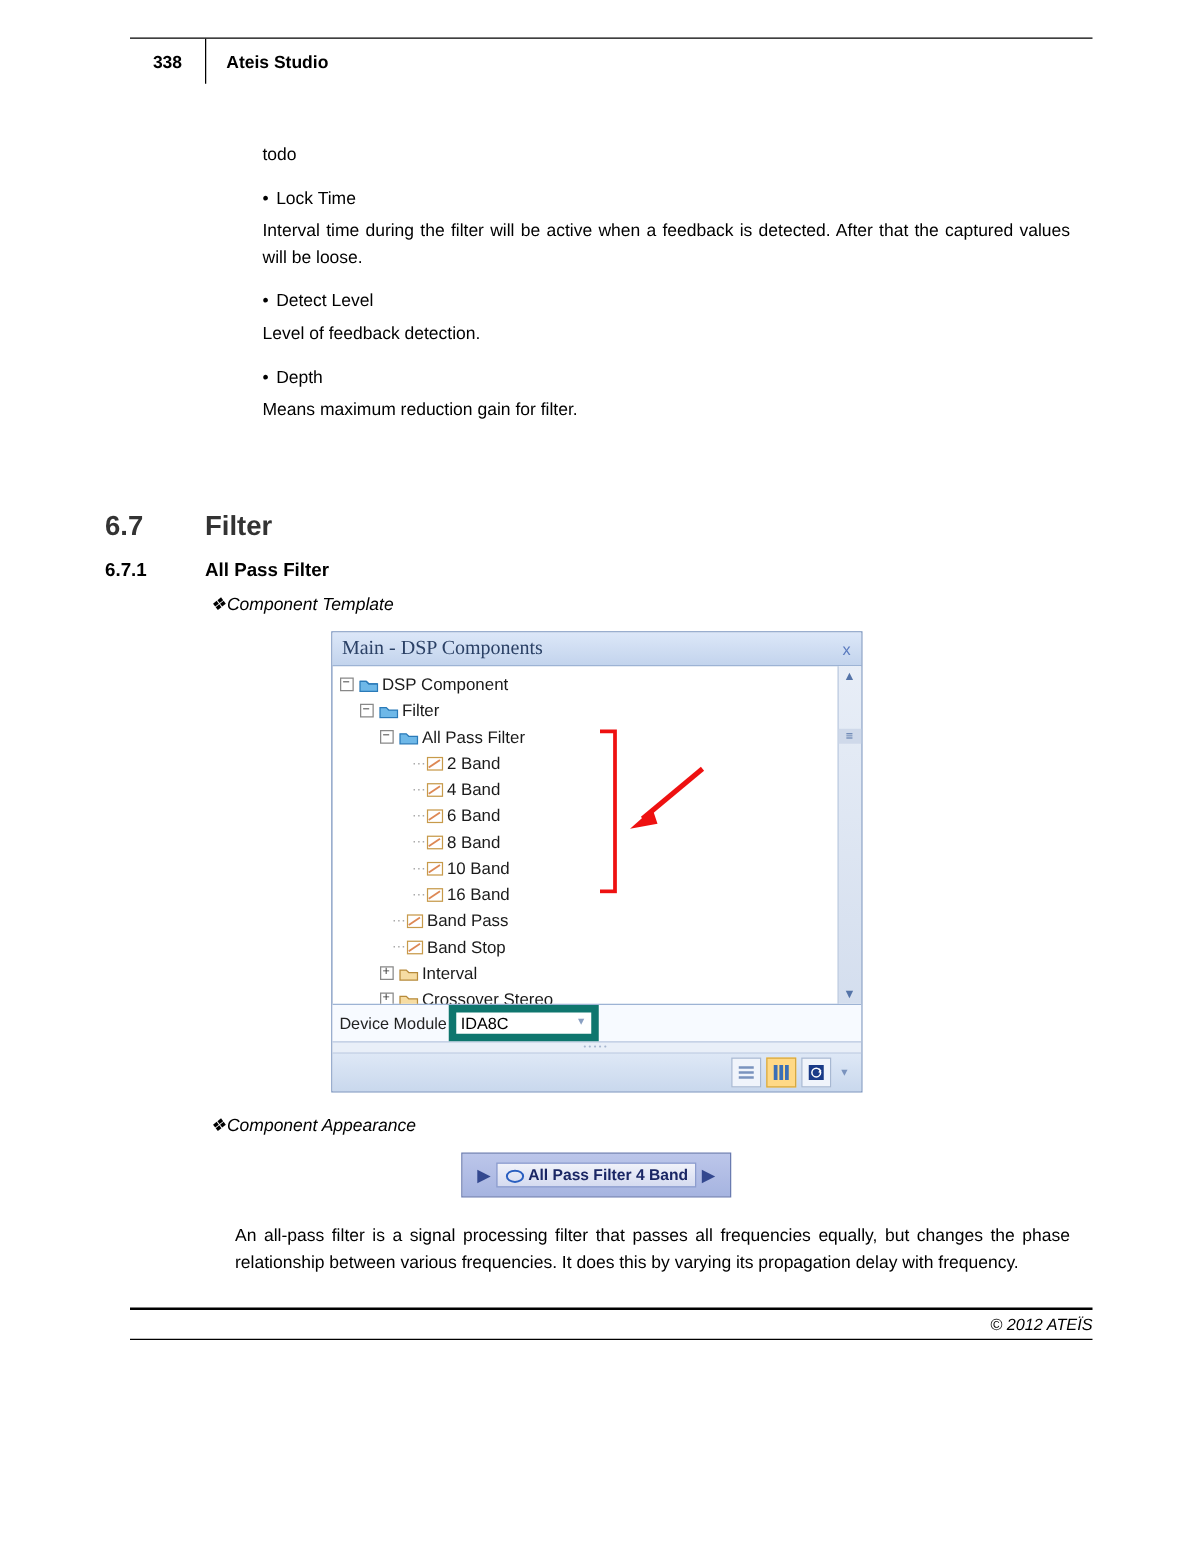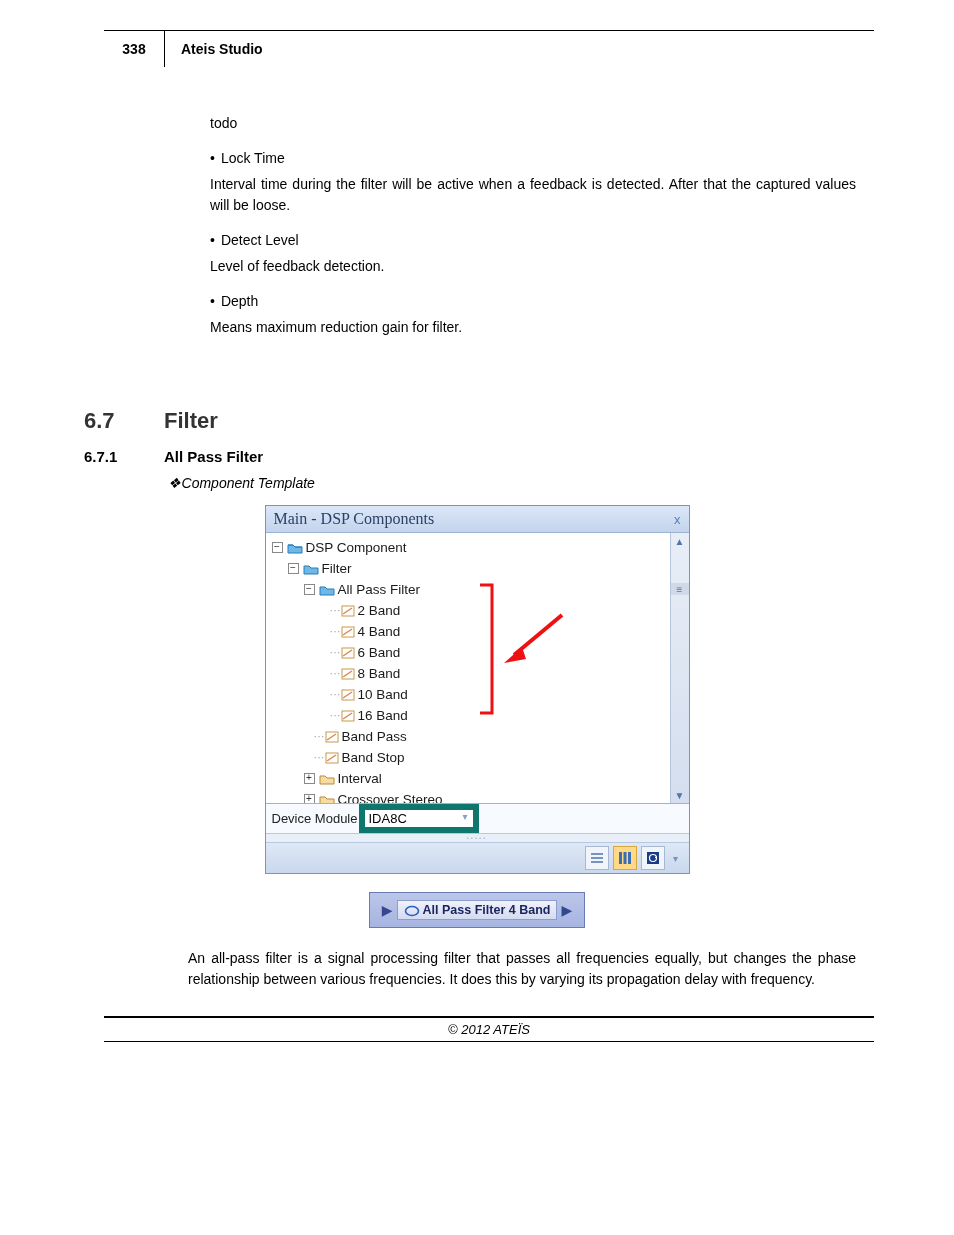--- a/index.html
+++ b/index.html
@@ -316,21 +316,21 @@
     margin-left: 108px;
     margin-right: 18px;
   }
   .footer-line {
     border-top: 2px solid #000;
     border-bottom: 1px solid #000;
     padding: 4px 0;
     margin-top: 26px;
     margin-left: 24px;
     margin-right: 0;
-    text-align: center;
+    text-align: right;
     font-style: italic;
     font-size: 13px;
   }
 </style>
 </head>
 <body>
 
 <div class="page">
 
   <div class="header-row">
@@ -524,20 +524,23 @@
                 <rect x="1" y="1" width="12" height="12" fill="#1a3b88"></rect>
                 <circle cx="7" cy="7" r="3.5" fill="none" stroke="#fff" stroke-width="1.2"></circle>
                 <path d="M9 4l1.5 1.5L9 7" fill="none" stroke="#fff" stroke-width="1"></path>
               </svg>
           </div>
           <div class="footer-caret">▾</div>
         </div>
       </div>
     </div>
 
+    <div class="diamond-row">
+      <span class="diamond">❖</span><span>Component Appearance</span>
+    </div>
 
     <div class="appearance-wrap">
       <div class="appearance-block">
         <span class="port-tri">▶</span>
         <div class="appearance-inner">
           <svg class="oval-icon" width="16" height="12">
               <ellipse cx="8" cy="6" rx="6.5" ry="4.5" fill="none" stroke="#2a5fc0" stroke-width="1.6"></ellipse>
             </svg>
           <span>All Pass Filter 4 Band</span>
         </div>

